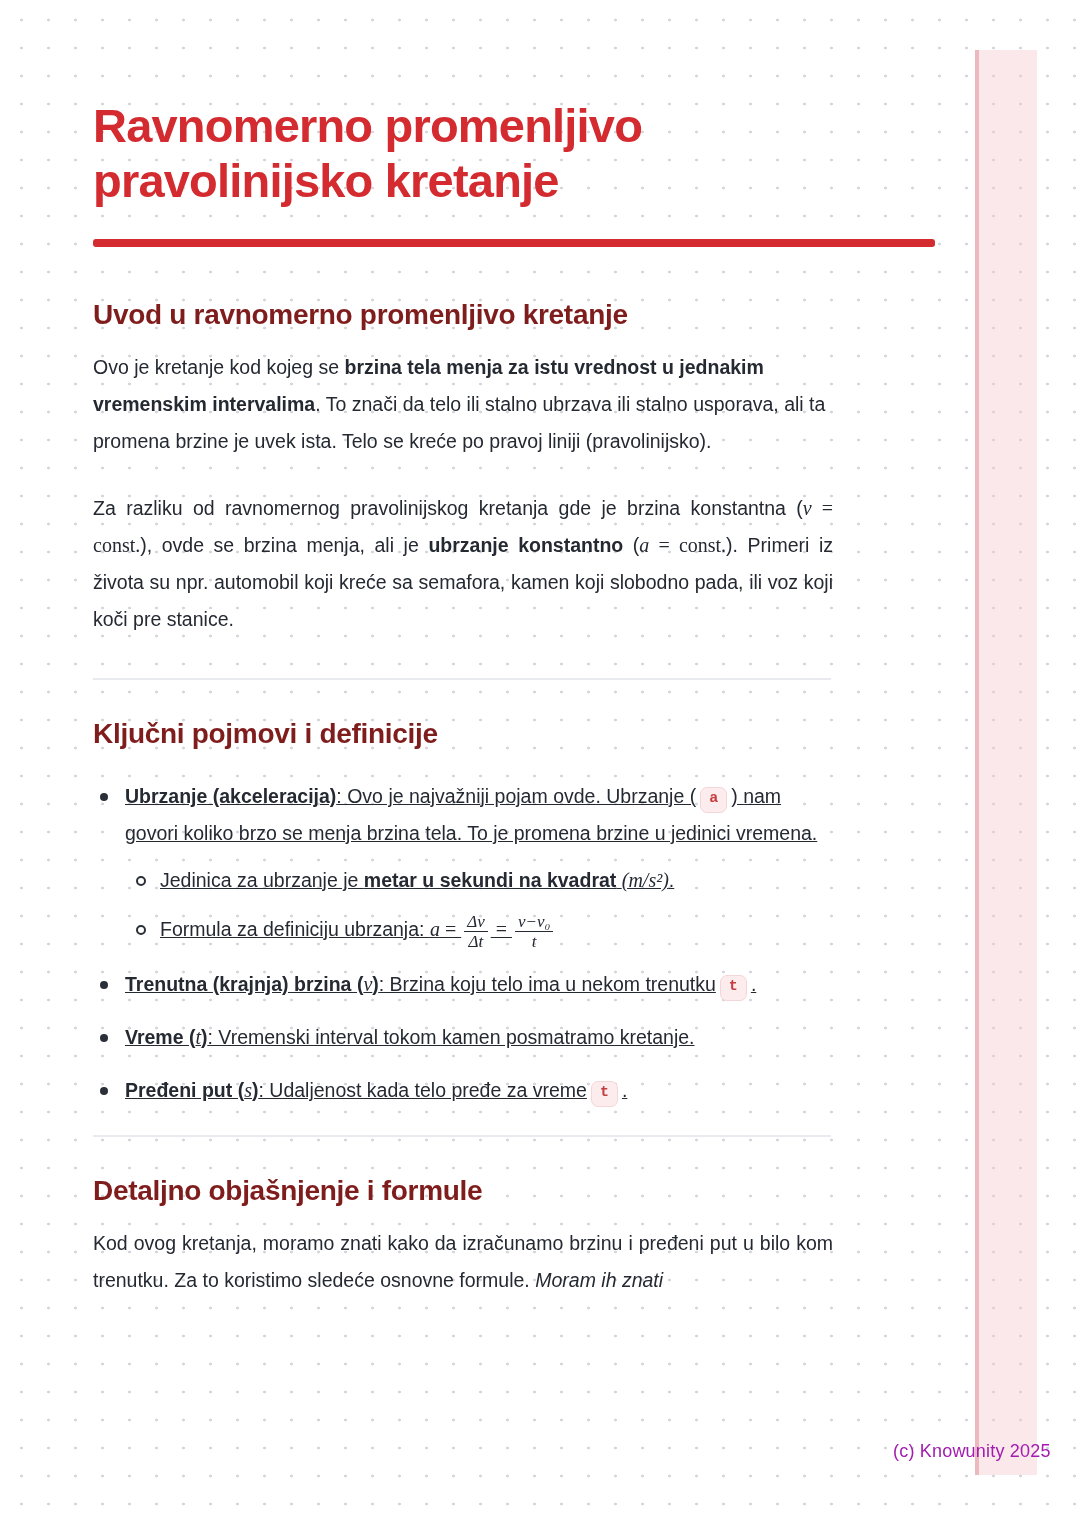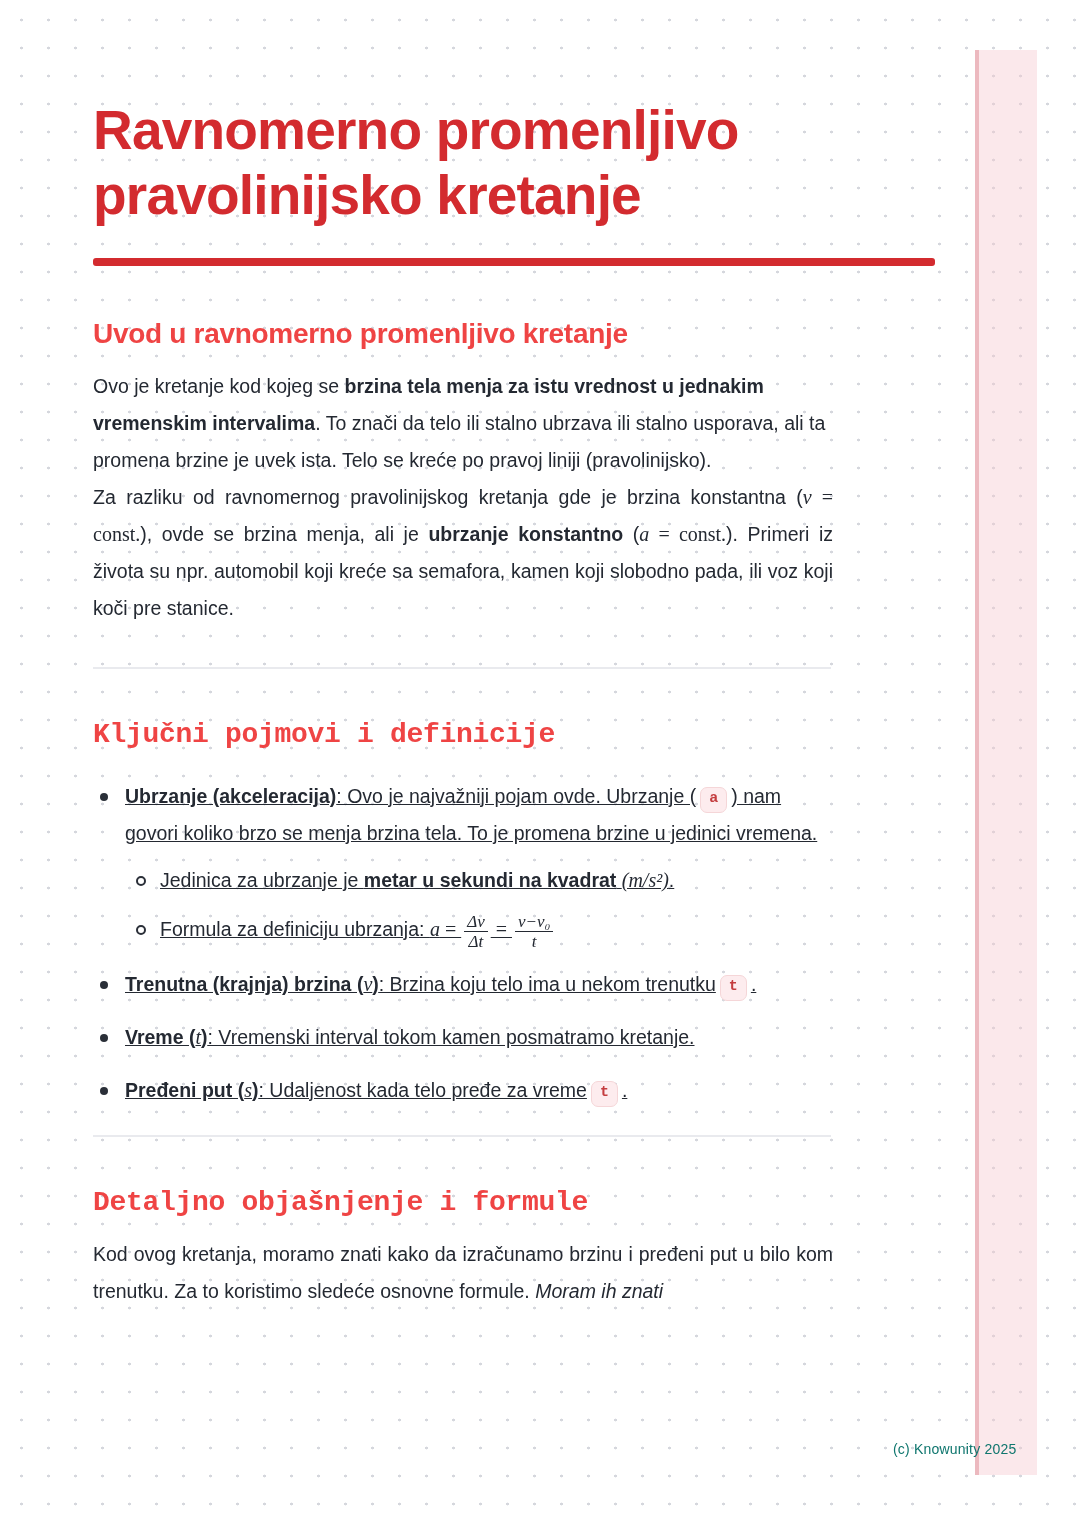--- a/index.html
+++ b/index.html
@@ -23,51 +23,51 @@
     z-index:1;
   }
   .content{
     position:absolute;
     left:93px;top:98px;
     width:842px;
     z-index:2;
   }
   h1{
     margin:0;
-    font-size:55px;
+    font-size:47px;
     line-height:1.18;
     font-weight:800;
     letter-spacing:-0.8px;
     color:#d32b2f;
   }
   .rule{
     height:8px;
     background:#d32b2f;
     border:none;
     border-radius:3px;
     margin:30px 0 0 0;
     width:842px;
   }
   h2{
     margin:0;
     font-size:28px;
     font-weight:700;
     letter-spacing:-0.3px;
-    color:#ef4444;
+    color:#7f1d1d;
   }
   .h2-intro{margin-top:52px;}
-  .h2-block{margin-top:50px;font-family:Liberation Mono, monospace;}
+  .h2-block{margin-top:38px;}
   p{
     margin:0;
     width:740px;
     font-size:19.5px;
     line-height:37px;
   }
   .p-first{margin-top:18px;}
-  .p-next{}
+  .p-next{margin-top:30px;}
   .just{text-align:justify;}
   b{font-weight:700;}
   .divider{
     height:2px;
     background:#e9eaee;
     width:738px;
     margin-top:40px;
     border:none;
   }
   .divider-2{margin-top:26px;}
@@ -138,22 +138,22 @@
     line-height:17px;
     margin:0 3px;
   }
   .frac .num{display:block;border-bottom:1.4px solid #242932;padding:0 3px 1px 3px;}
   .frac .den{display:block;padding-top:1px;}
   .italic{font-style:italic;}
   .footer{
     position:absolute;
     top:1441px;
     left:893px;
-    font-size:14px;
-    color:#0f766e;
+    font-size:18px;
+    color:#a21caf;
     z-index:3;
     letter-spacing:0.2px;
   }
 </style>
 </head>
 <body>
 
 <div class="stripe"></div>
 
 <main class="content">

